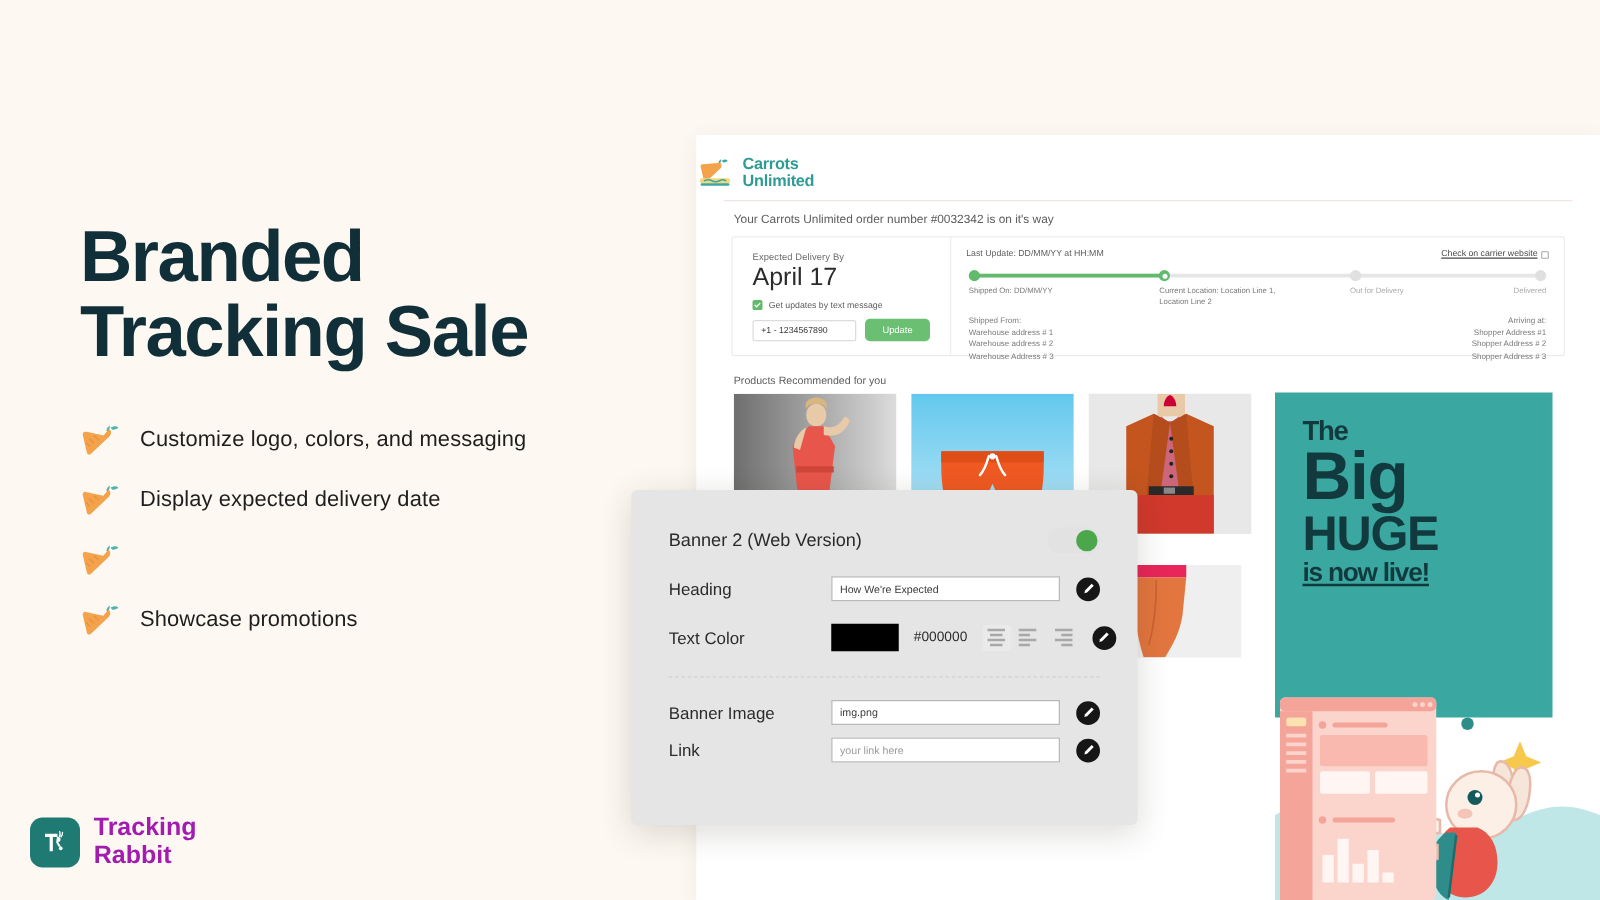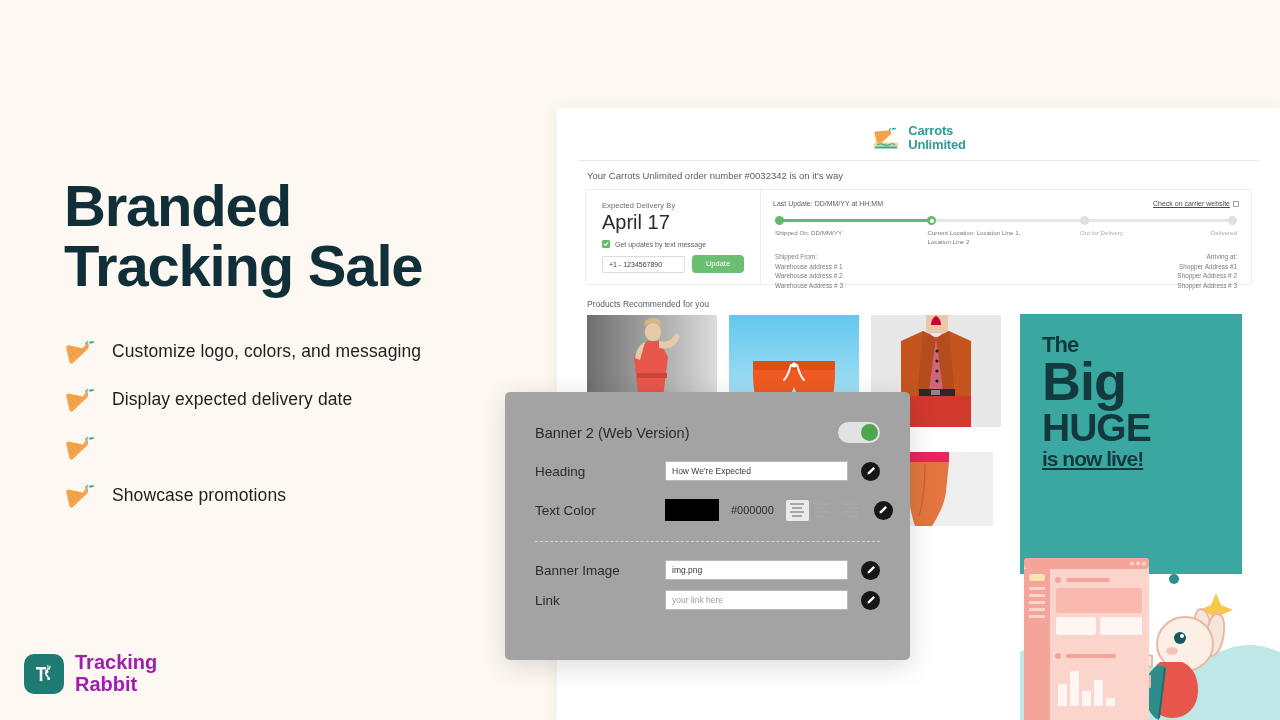--- a/index.html
+++ b/index.html
@@ -61,21 +61,21 @@
   
   #tracking-card {
     position: absolute;
     left: 557px; top: 108px;
     width: 723px; height: 612px;
     background: #FFFFFF;
     box-shadow: 0 2px 16px rgba(60,40,20,.07);
     overflow: hidden;
   }
   #store-logo {
-    display: flex; align-items: center; justify-content: center;
+    display: flex; align-items: center; justify-content: flex-start;
     gap: 7px; height: 52px; padding-top: 8px;
   }
   #store-logo-name {
     font-size: 13px; font-weight: 800; color: #2E9B94;
     line-height: 1.04; white-space: pre-line; letter-spacing: -.2px;
   }
   .hrule { height: 1px; background: #F3E3E3; margin: 0 22px; }
   #order-line {
     font-size: 9.5px; color: #5C5C5C;
     padding: 9px 0 8px 30px;
@@ -174,21 +174,21 @@
   .promo-big { font-size: 54px; line-height: .96; }
   .promo-huge { font-size: 39px; line-height: 1; }
   .promo-sale { font-size: 62px; line-height: 1; }
   .promo-sub { font-size: 21px; line-height: 1.1; font-weight: 800; text-decoration: underline; }
 
   
   #settings-panel {
     position: absolute;
     left: 505px; top: 392px;
     width: 405px; height: 268px;
-    background: #a3a3a3;
+    background: #e5e5e5;
     border-radius: 5px;
     box-shadow: 0 6px 26px rgba(40,30,20,.16);
     padding: 30px 30px 0 30px;
   }
   #panel-head { display: flex; align-items: center; justify-content: space-between; }
   #panel-title { font-size: 14.5px; color: #2B2B2B; }
   #panel-toggle {
     width: 42px; height: 21px; border-radius: 11px;
     background: #E2E2E2; position: relative;
   }

